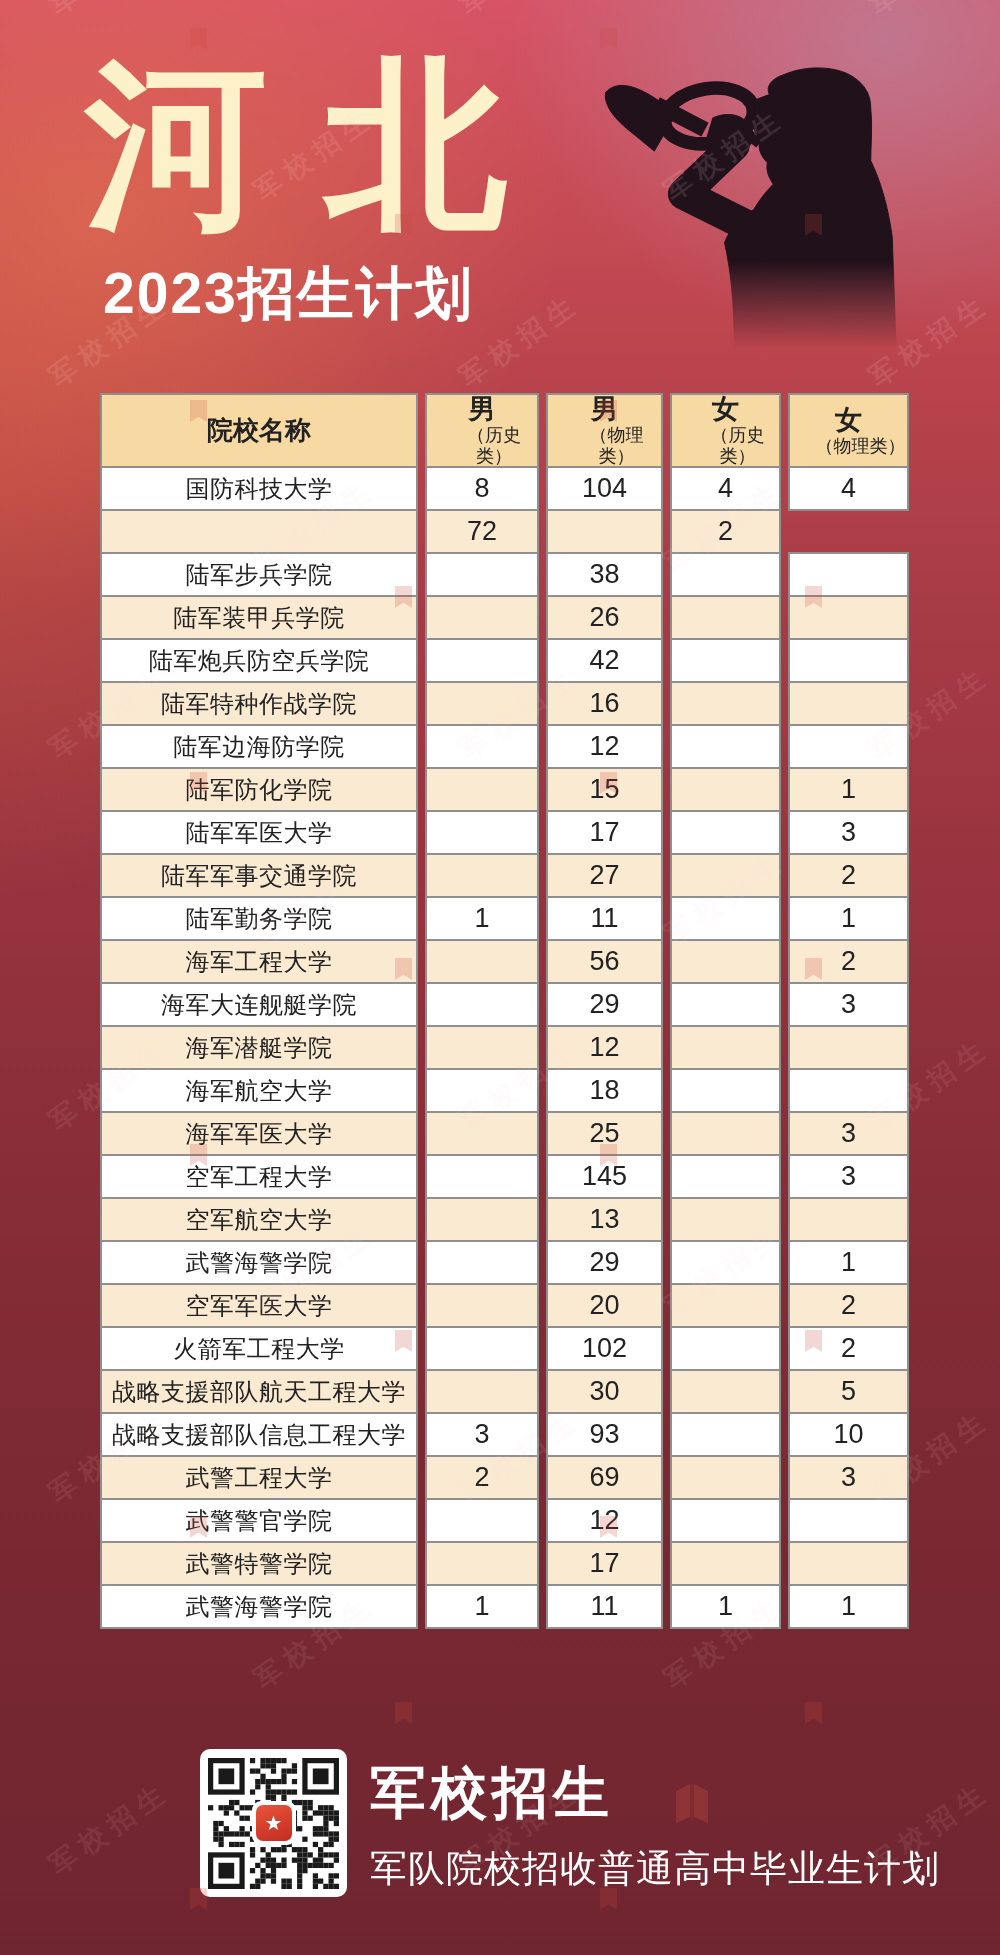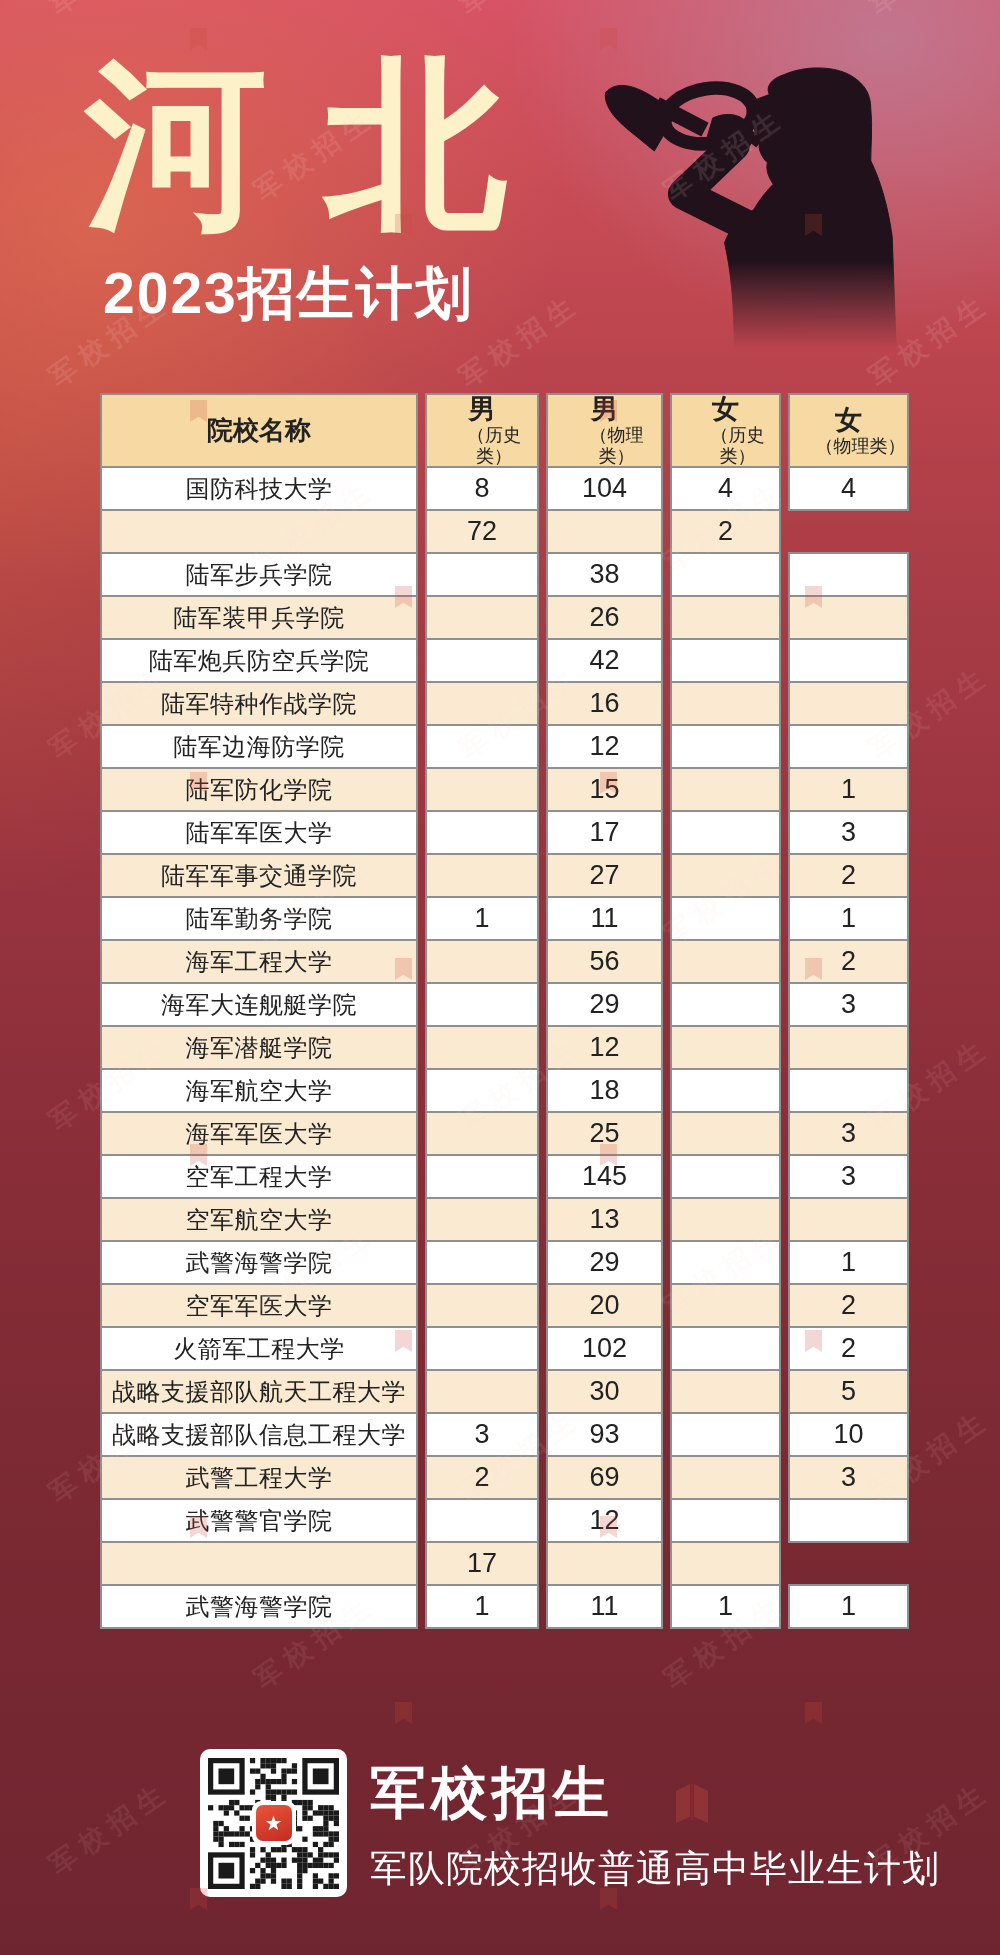--- a/index.html
+++ b/index.html
@@ -314,20 +314,21 @@
           <div class="cell val">3</div>
         </div>
         <div class="trow">
           <div class="cell name">武警警官学院</div>
           <div class="cell val"></div>
           <div class="cell val">12</div>
           <div class="cell val"></div>
           <div class="cell val"></div>
         </div>
         <div class="trow">
+          <div class="cell name">武警特警学院</div>
           <div class="cell val"></div>
           <div class="cell val">17</div>
           <div class="cell val"></div>
           <div class="cell val"></div>
         </div>
         <div class="trow">
           <div class="cell name">武警海警学院</div>
           <div class="cell val">1</div>
           <div class="cell val">11</div>
           <div class="cell val">1</div>

